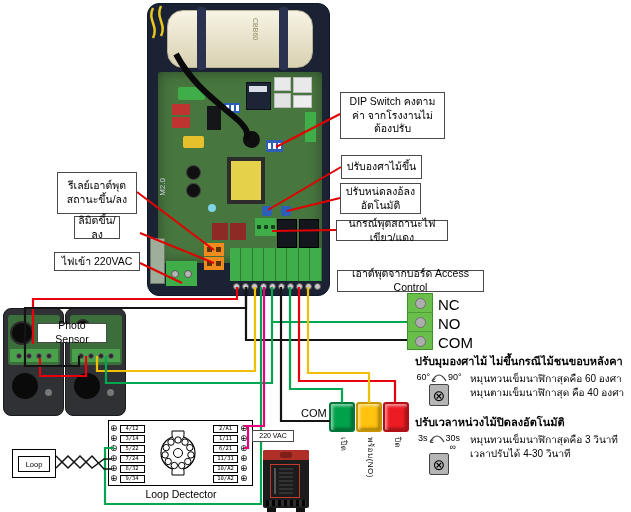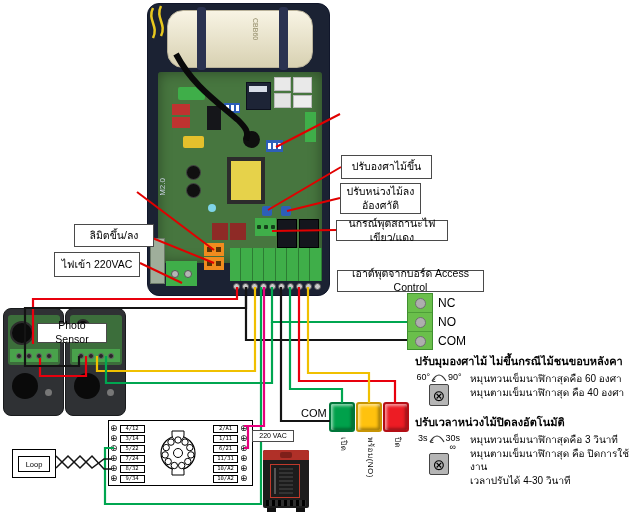--- a/index.html
+++ b/index.html
@@ -42,21 +42,21 @@
   .loopbox{position:absolute;left:108px;top:420px;width:145px;height:66px;background:#fff;border:1.5px solid #000;z-index:1}
   .lrow{position:absolute;display:flex;align-items:center;gap:2px;height:9px;z-index:2}
   .tbox{border:1px solid #000;font-size:5.5px;line-height:1;width:25px;height:8px;display:flex;
         align-items:center;justify-content:center;font-family:"DejaVu Sans Mono",monospace;background:#fff}
   .screw{font-size:9px;line-height:9px}
   
   .acl{position:absolute;left:407px;top:293px;width:26px;height:57px;background:#6abf4b;border:1px solid #3f8f2f;z-index:1}
   .acell{height:19px;border-bottom:1px solid #4e9e38;display:flex;align-items:center;justify-content:center}
   .acell:last-child{border-bottom:none}
   .acell i{width:11px;height:11px;border-radius:50%;background:#aeaeae;border:1.5px solid #6f6f6f;display:block}
-  .aclbl{position:absolute;font-size:12px;z-index:2}
+  .aclbl{position:absolute;font-size:15px;z-index:2}
   
   .light{position:absolute;width:26px;height:30px;border-radius:3px;z-index:1;
          box-shadow:inset 2px 2px 3px rgba(255,255,255,.55),inset -2px -2px 3px rgba(0,0,0,.35)}
   .ltag{position:absolute;writing-mode:vertical-rl;font-size:8px;z-index:2;letter-spacing:.5px}
   
   .note{position:absolute;width:216px;z-index:2}
   .note-title{font-weight:bold;font-size:11px;margin-bottom:2px}
   .note-body{display:flex;gap:7px}
   .dial{flex:0 0 48px;text-align:center}
   .dial-top{display:flex;align-items:flex-start;justify-content:center;gap:1px;font-size:9px;line-height:10px}
@@ -232,20 +232,21 @@
       <circle cx="36.9" cy="26.9" r="3.2" fill="#fff" stroke="#000"></circle>
     <circle cx="33.8" cy="33.5" r="3.2" fill="#fff" stroke="#000"></circle>
       <circle cx="27.7" cy="37.5" r="3.2" fill="#fff" stroke="#000"></circle>
     <circle cx="20.3" cy="37.5" r="3.2" fill="#fff" stroke="#000"></circle>
       <circle cx="14.2" cy="33.5" r="3.2" fill="#fff" stroke="#000"></circle>
     <circle cx="11.1" cy="26.9" r="3.2" fill="#fff" stroke="#000"></circle>
       <circle cx="12.2" cy="19.6" r="3.2" fill="#fff" stroke="#000"></circle>
     <circle cx="17" cy="14.1" r="3.2" fill="#fff" stroke="#000"></circle>
     <circle cx="24" cy="25" r="4.5" fill="#fff" stroke="#000"></circle>
   </svg>
+  <div class="abs" style="left:125px;top:488px;width:112px;text-align:center;font-size:10.5px;z-index:2">Loop Dectector</div>
 
   <div class="abs" style="left:12px;top:449px;width:44px;height:29px;border:1.5px solid #000;background:#fff;z-index:1">
     <div style="position:absolute;left:5px;top:6px;width:32px;height:16px;border:1px solid #000;font-size:7.5px;display:flex;align-items:center;justify-content:center">Loop</div>
   </div>
 
   <div class="dev">
     <div class="abs" style="left:0;top:0;width:46px;height:10px;background:#b03028;border-radius:2px 2px 0 0"></div>
     <div class="abs" style="left:17px;top:2px;width:12px;height:6px;background:#7e1f1a;border-radius:2px"></div>
     <div class="abs" style="left:7px;top:14px;width:30px;height:34px;border:1px solid #c0392b"></div>
     <div class="abs" style="left:11px;top:18px;width:2px;height:26px;background:#555"></div>
@@ -303,24 +304,26 @@
     <path d="M264,287 L264,426 L244,426 M248,426 L248,448 L244,448" stroke="#e6007e" stroke-width="2.2"></path>
     <path d="M281,287 L281,421 L330,421" stroke="#141414" stroke-width="2.2"></path>
     <path d="M290,287 L290,389 L342,389 L342,403" stroke="#00a650" stroke-width="2.2"></path>
     <path d="M299,287 L299,381 L395,381 L395,403" stroke="#e8000d" stroke-width="2.2"></path>
     <path d="M308,287 L308,373 L369,373 L369,403" stroke="#f0c000" stroke-width="2.2"></path>
 
     <path d="M56,456 L68,468 L80,456 L92,468 L104,459 L112,459" stroke="#141414" stroke-width="1.5"></path>
     <path d="M56,468 L68,456 L80,468 L92,456 L104,469 L112,469" stroke="#141414" stroke-width="1.5"></path>
   </svg>
 
-  <div class="wlabel" style="left:74px;top:224px;width:80px;height:23px">ลิมิตขึ้น/ลง</div>
-  <div class="wlabel" style="left:54px;top:252px;width:86px;height:25px">ไฟเข้า 220VAC</div>
-  <div class="wlabel" style="left:341px;top:155px;width:91px;height:24px">ปรับองศาไม้ขึ้น</div>
-  <div class="wlabel" style="left:340px;top:183px;width:81px;height:31px">ปรับหน่วงไม้ลง อัองศาัติ</div>
+  <div class="wlabel" style="left:57px;top:172px;width:80px;height:42px">รีเลย์เอาต์พุต สถานะขึ้น/ลง</div>
+  <div class="wlabel" style="left:74px;top:216px;width:46px;height:23px">ลิมิตขึ้น/ลง</div>
+  <div class="wlabel" style="left:54px;top:252px;width:86px;height:19px">ไฟเข้า 220VAC</div>
+  <div class="wlabel" style="left:340px;top:92px;width:105px;height:47px">DIP Switch คงตามค่า จากโรงงานไม่ต้องปรับ</div>
+  <div class="wlabel" style="left:341px;top:155px;width:81px;height:24px">ปรับองศาไม้ขึ้น</div>
+  <div class="wlabel" style="left:340px;top:183px;width:81px;height:31px">ปรับหน่ดลงอ้ลง อัตโนมัติ</div>
   <div class="wlabel" style="left:336px;top:220px;width:112px;height:21px">นกรณ์พุตสถานะไฟเขียว/แดง</div>
   <div class="wlabel" style="left:337px;top:270px;width:147px;height:22px">เอาต์พุตจากบอร์ด Access Control</div>
   <div class="wlabel" style="left:37px;top:323px;width:70px;height:20px">Photo Sensor</div>
   <div class="wlabel" style="left:252px;top:430px;width:42px;height:12px;font-size:7px;padding:0">220 VAC</div>
 
   <div class="note" style="left:415px;top:352px">
     <div class="note-title">ปรับมุมองศาไม้ ไม่ขึ้นกรณีไม้ชนขอบหลังคา</div>
     <div class="note-body">
       <div class="dial">
         <div class="dial-top">
@@ -359,19 +362,18 @@
               <span>30s</span>
               <span class="dextra">∞</span>
             </span>
         </div>
         <div class="knob">
             <span>⊗</span>
           </div>
       </div>
       <div class="note-lines">
         <div>หมุนทวนเข็มนาฬิกาสุดคือ 3 วินาที</div>
-        <div>หมุนตามเข็มนาฬิกาสุด คือ ปิดการใช้งาน</div>
         <div>เวลาปรับได้ 4-30 วินาที</div>
       </div>
     </div>
   </div>
 
 </div>
 
 </body></html>

